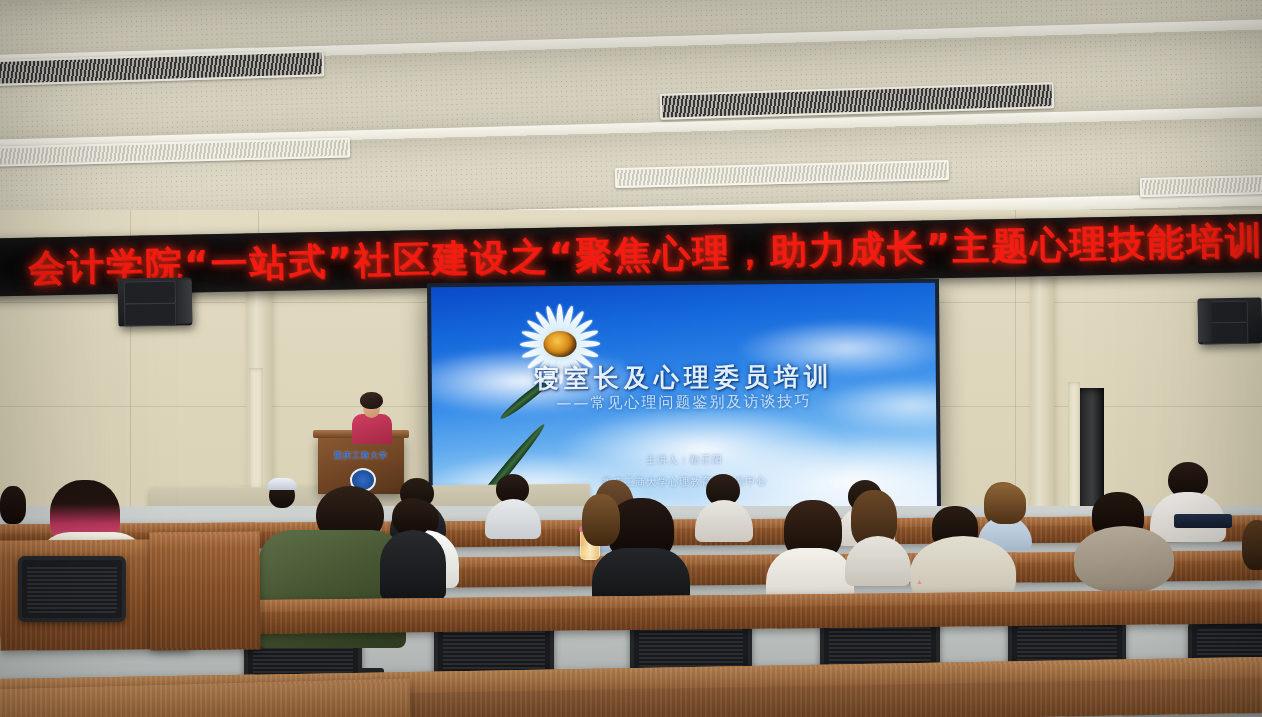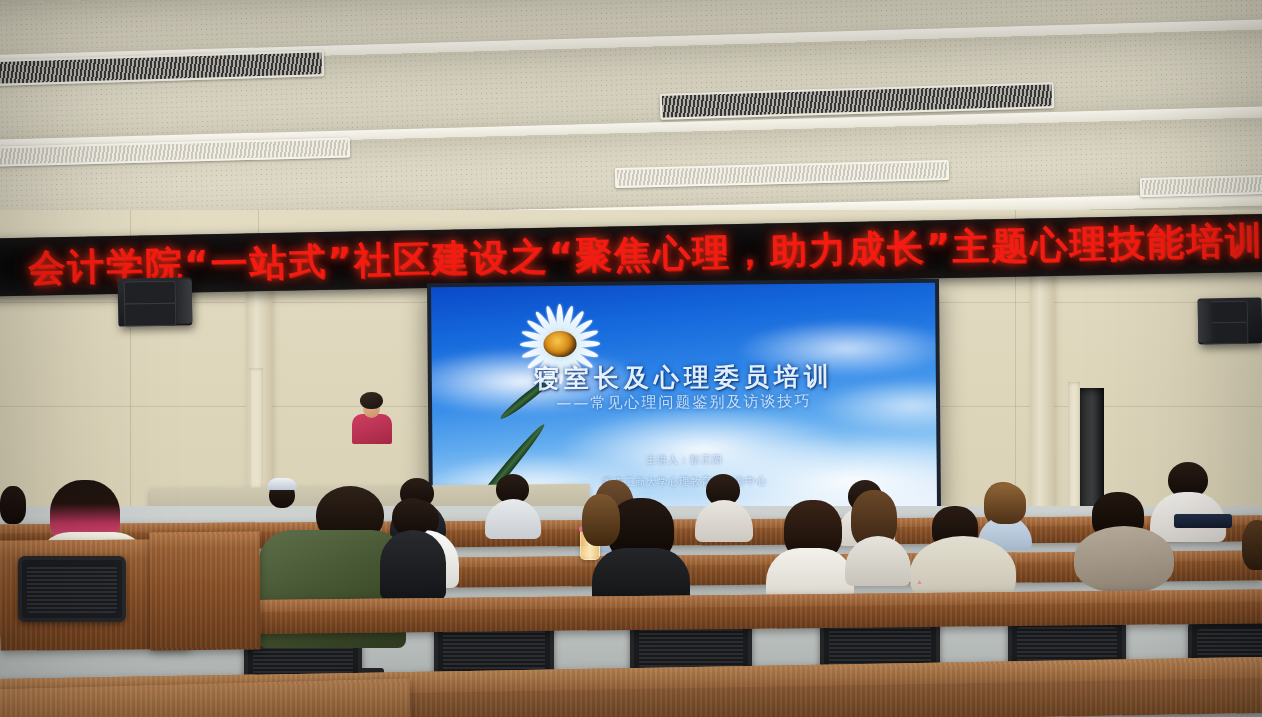--- a/index.html
+++ b/index.html
@@ -250,20 +250,27 @@
       <div class="slide-sub" style="top:108px;font-size:15px;">——常见心理问题鉴别及访谈技巧</div>
       <div class="slide-meta" style="top:168px;font-size:10px;">主讲人：靳正阳</div>
       <div class="slide-meta" style="top:190px;font-size:10px;">重庆工商大学心理教育与咨询中心</div>
     </div>
   </div>
 
   <div style="position:absolute;left:150px;top:486px;width:440px;height:40px;
               background:linear-gradient(#cfc9b2,#b6b09a);transform:rotate(-0.6deg);
               box-shadow:0 3px 6px rgba(0,0,0,.25);"></div>
 
+  <div class="podium" style="left:318px;top:436px;width:86px;height:58px;">
+    <div class="podium-top"></div>
+    <div class="podium-logo" style="top:14px;">重庆工商大学</div>
+    <div style="position:absolute;left:50%;margin-left:-11px;top:32px;width:22px;height:20px;
+                border-radius:50%;background:radial-gradient(circle,#2f6ccb,#17407e);
+                border:2px solid #e9eef8;"></div>
+  </div>
 
   <div class="person" style="left:352px;top:392px;width:40px;height:50px;">
     <div class="presenter-body" style="left:0;top:22px;width:40px;height:30px;"></div>
     <div class="presenter-face" style="left:11px;top:7px;width:17px;height:19px;"></div>
     <div class="presenter-head" style="left:8px;top:0px;width:23px;height:17px;"></div>
   </div>
 
   <div class="floor" style="top:506px;height:211px;"></div>
 
   <div class="deskrow" style="left:0px;top:520px;width:1262px;height:26px;transform:rotate(-0.4deg);">

